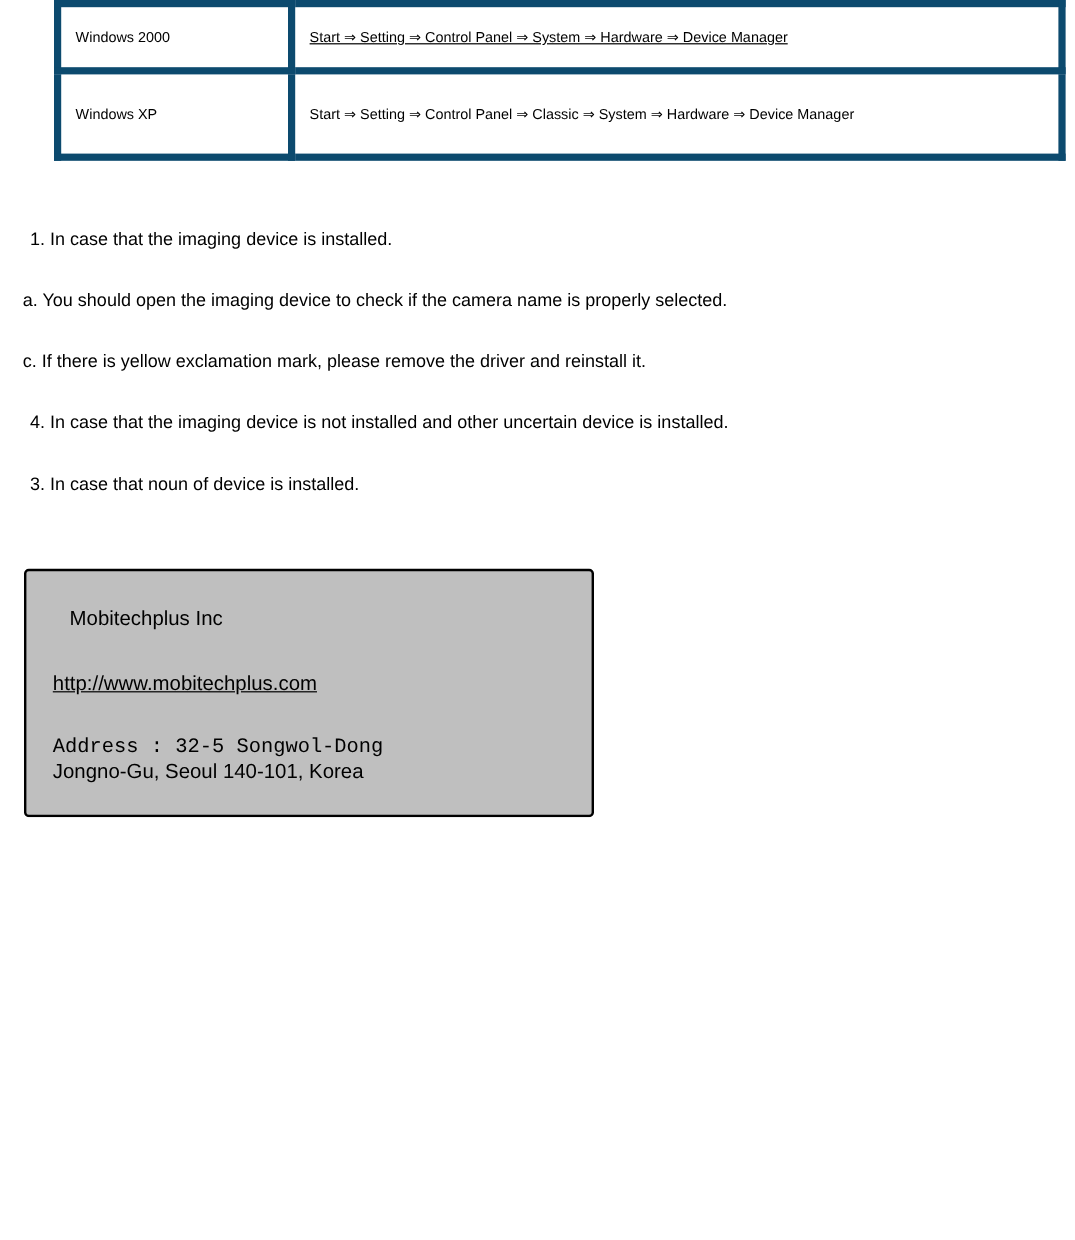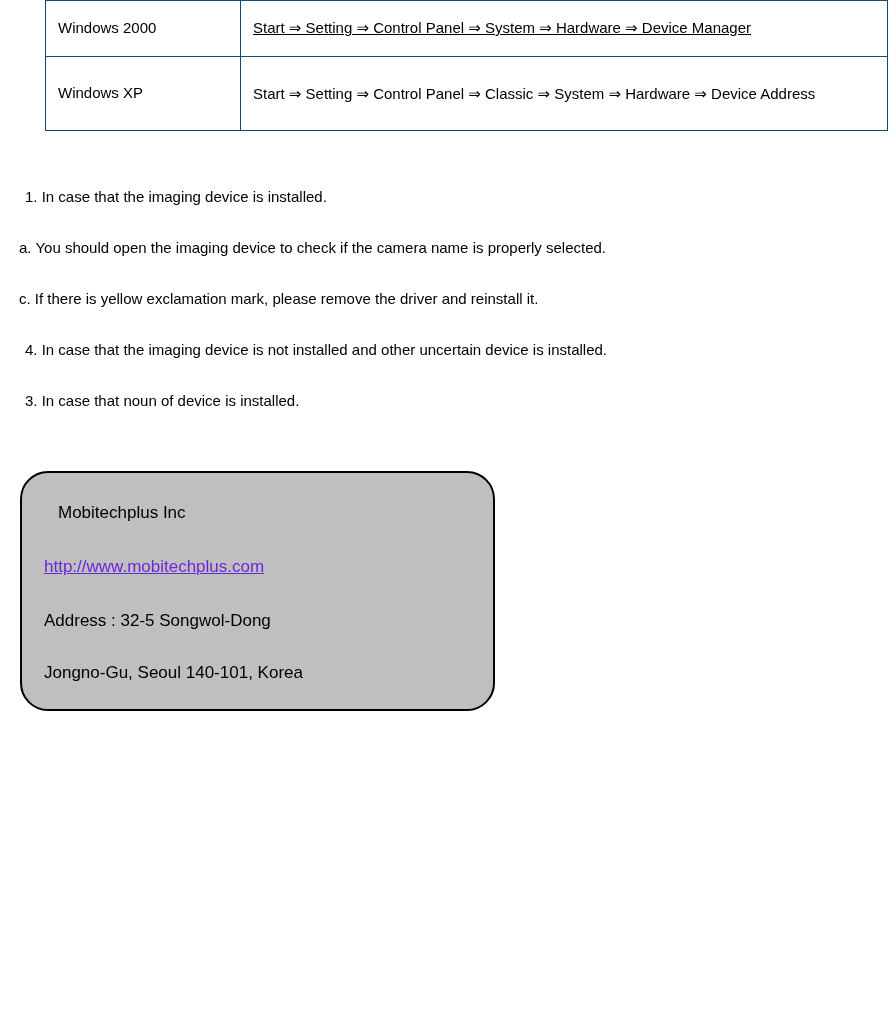--- a/index.html
+++ b/index.html
@@ -18,24 +18,24 @@
     .table-wrapper {
       margin-left: 45px;
       margin-right: 8px;
       margin-bottom: 55px;
     }
     table {
       border-collapse: collapse;
       width: 100%;
     }
     td {
-      border: 1px solid #0c4a6e;
+      border: 6px solid #0c4a6e;
       padding: 16px 12px;
       vertical-align: middle;
-      font-size: 15px;
+      font-size: 12px;
       line-height: 1.5;
     }
     td.os-cell {
       width: 195px;
     }
     td.path-cell {
       text-align: justify;
       line-height: 2.5;
       padding: 18px 12px;
     }
@@ -53,54 +53,55 @@
     }
     .line.indent {
       padding-left: 6px;
     }
     .info-box {
       margin-top: 60px;
       margin-left: 20px;
       width: 475px;
       background: #bfbfbf;
       border: 2px solid #000;
-      border-radius: 28px;
+      border-radius: 4px;
       padding: 30px 22px 18px 22px;
       font-size: 17px;
     }
     .info-title {
       margin-left: 14px;
       margin-bottom: 34px;
     }
     .info-link {
-      color: #6d28d9;
+      color: #000000;
       text-decoration: underline;
       margin-bottom: 34px;
       display: inline-block;
     }
     .info-address1 {
-      margin-bottom: 32px;
+      margin-bottom: 0;
+      font-family: Liberation Mono, monospace;
     }
     .info-address2 {
       margin-bottom: 8px;
     }
   </style>
 </head>
 <body>
 
 <div class="table-wrapper">
   <table>
     <tbody>
         <tr>
       <td class="os-cell">Windows 2000</td>
       <td class="path-cell-single">Start  ⇒  Setting  ⇒  Control Panel  ⇒  System  ⇒  Hardware  ⇒  Device Manager</td>
     </tr>
     <tr>
       <td class="os-cell">Windows XP</td>
-      <td class="path-cell">Start  ⇒  Setting  ⇒  Control  Panel  ⇒  Classic  ⇒  System  ⇒  Hardware  ⇒  Device Address</td>
+      <td class="path-cell">Start  ⇒  Setting  ⇒  Control  Panel  ⇒  Classic  ⇒  System  ⇒  Hardware  ⇒  Device Manager</td>
     </tr>
   </tbody>
     </table>
 </div>
 
 <div class="content">
   <div class="line indent">1. In case that the imaging device is installed.</div>
   <div class="line">a. You should open the imaging device to check if the camera name is properly selected.</div>
   <div class="line">c. If there is yellow exclamation mark, please remove the driver and reinstall it.</div>
   <div class="line indent">4. In case that the imaging device is not installed and other uncertain device is installed.</div>

